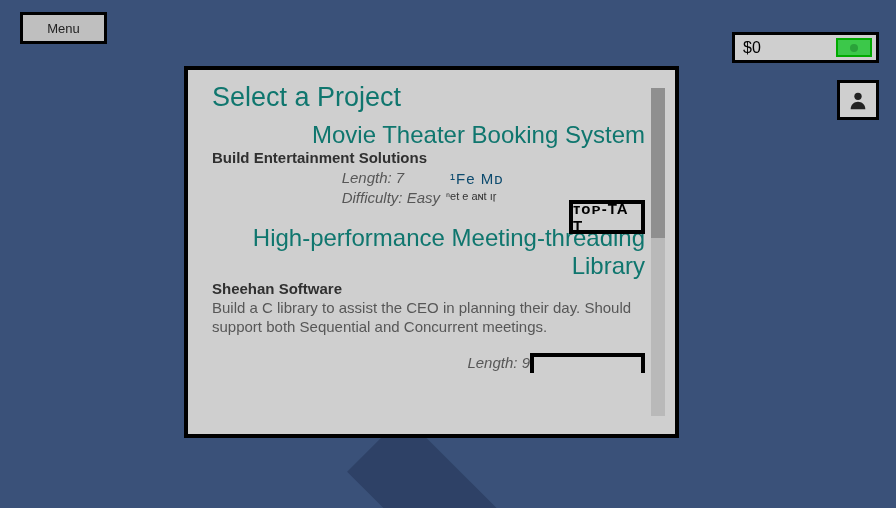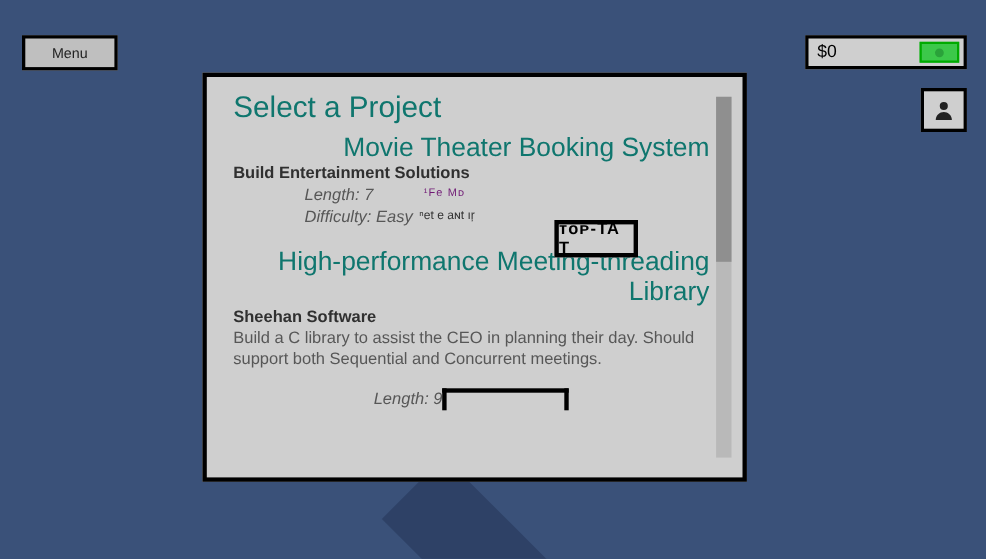--- a/index.html
+++ b/index.html
@@ -5,21 +5,21 @@
   * { box-sizing: border-box; margin: 0; padding: 0; }
   html, body { width: 896px; height: 508px; overflow: hidden; }
   body {
     background: #3a5179;
     font-family: Arial, Helvetica, sans-serif;
     position: relative;
   }
   
   .menu-btn {
     position: absolute;
-    top: 32px; left: 20px;
+    top: 12px; left: 20px;
     width: 87px; height: 32px;
     background: #bfbfbf;
     border: 3px solid #000;
     display: flex; align-items: center; justify-content: center;
     font-size: 13px;
     color: #222;
     cursor: pointer;
   }
   
   .money-box {
@@ -100,35 +100,35 @@
   }
   .proj-desc {
     font-size: 15px;
     color: #575757;
     line-height: 1.25;
     margin-bottom: 16px;
   }
   .proj-meta-row {
     display: flex;
     align-items: flex-start;
-    justify-content: center;
+    justify-content: flex-end;
   }
   .proj-meta {
     font-size: 15px;
     font-style: italic;
     color: #575757;
     line-height: 1.35;
   }
   .proj-graphic {
     width: 205px; height: 42px;
     position: relative;
   }
   .proj-graphic .noise {
-    font-size: 10px;
-    color: #701a75;
+    font-size: 15px;
+    color: #0c4a6e;
     letter-spacing: 1px;
     position: absolute;
     left: 10px; top: 2px;
   }
   .proj-graphic .noise2 {
     font-size: 11px;
     color: #333;
     position: absolute;
     left: 6px; top: 22px;
   }

